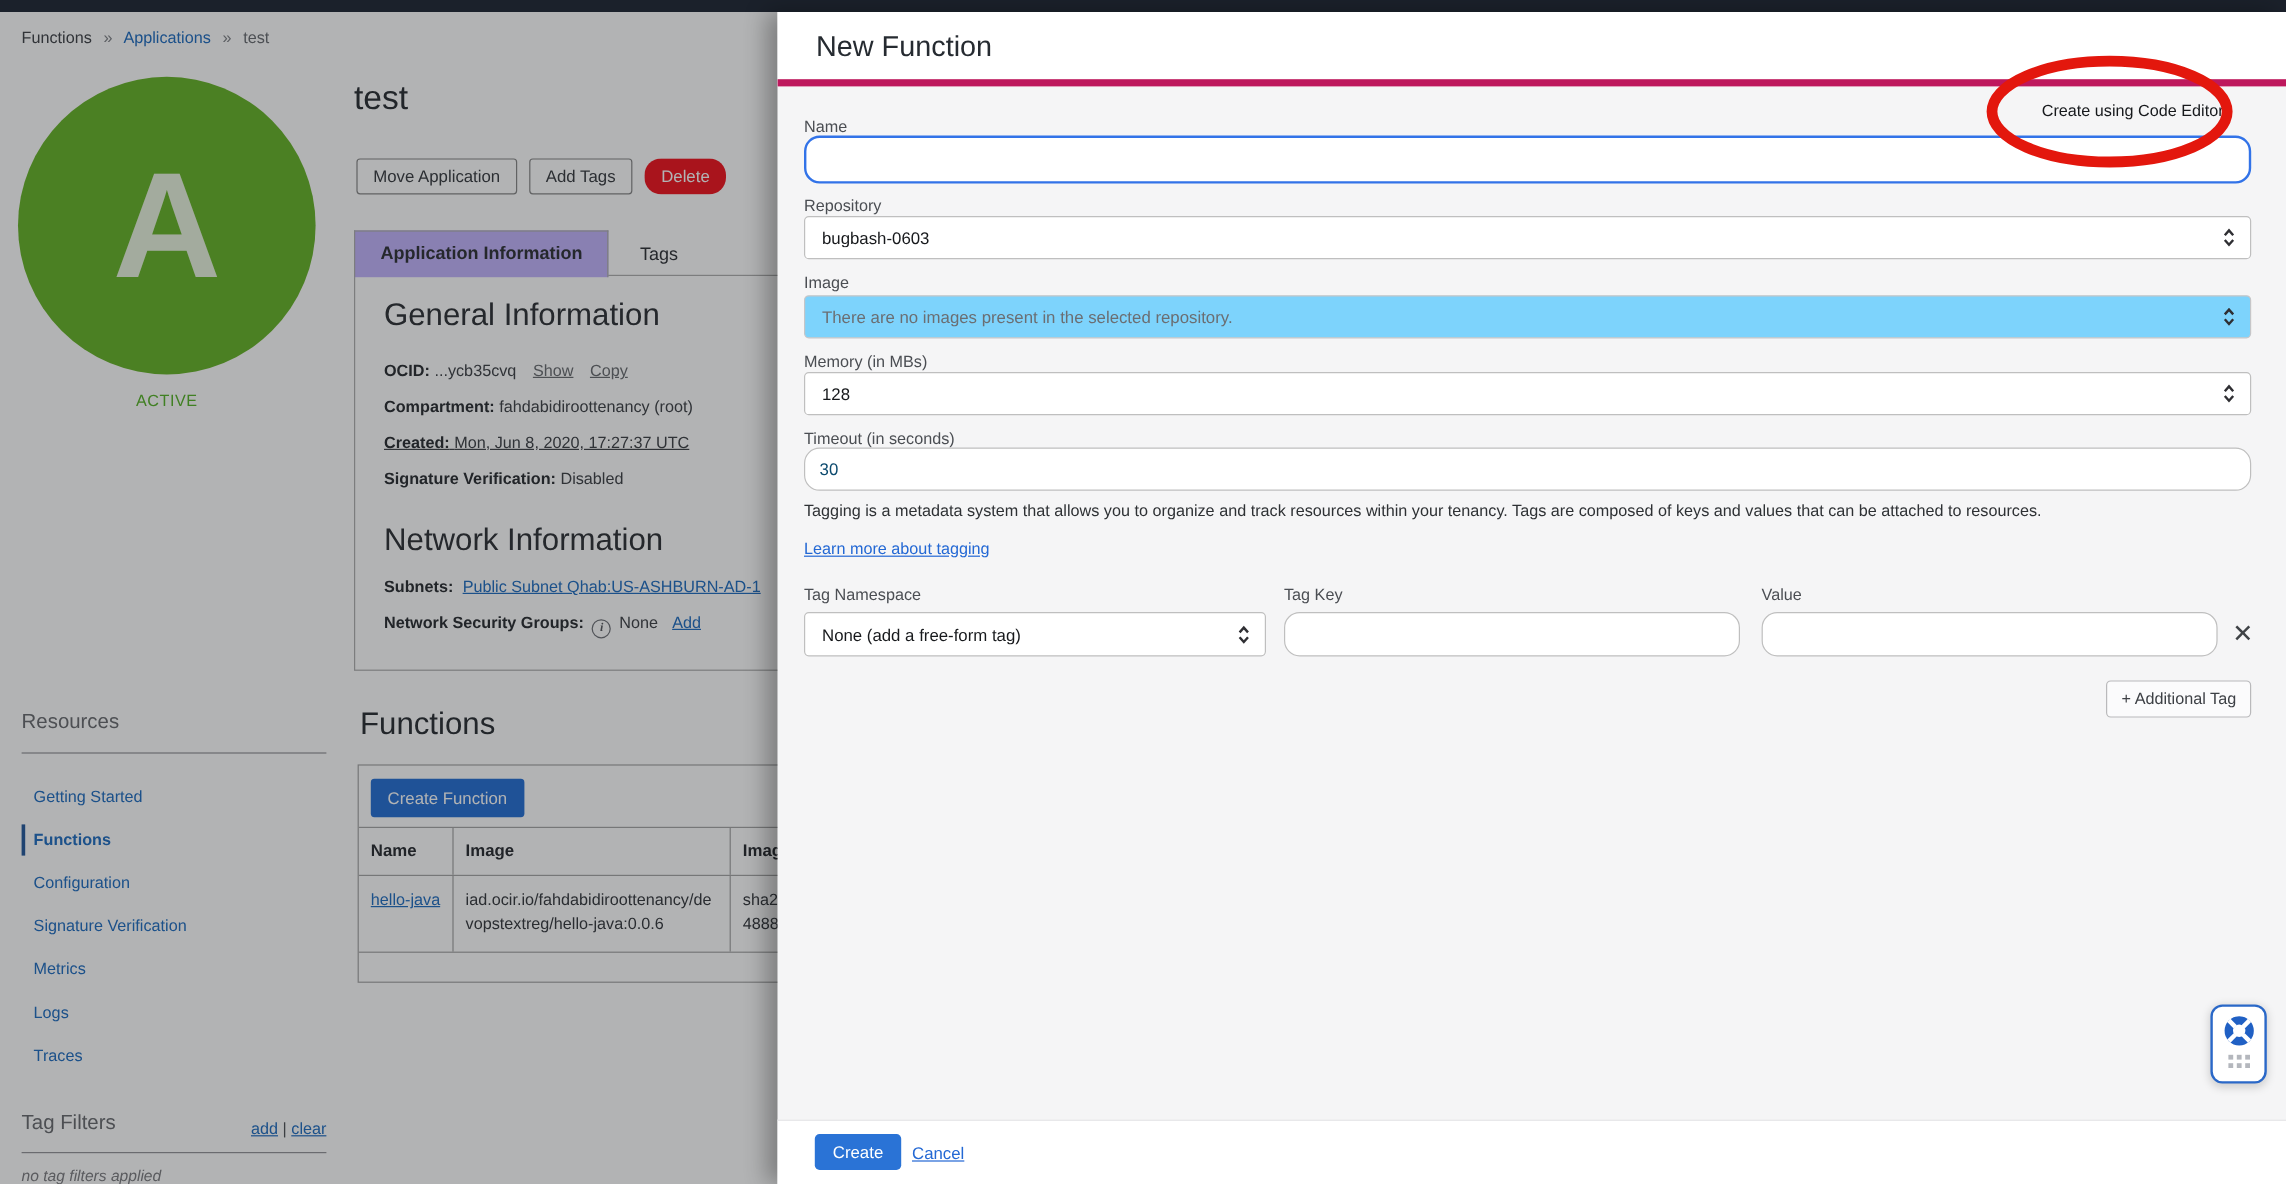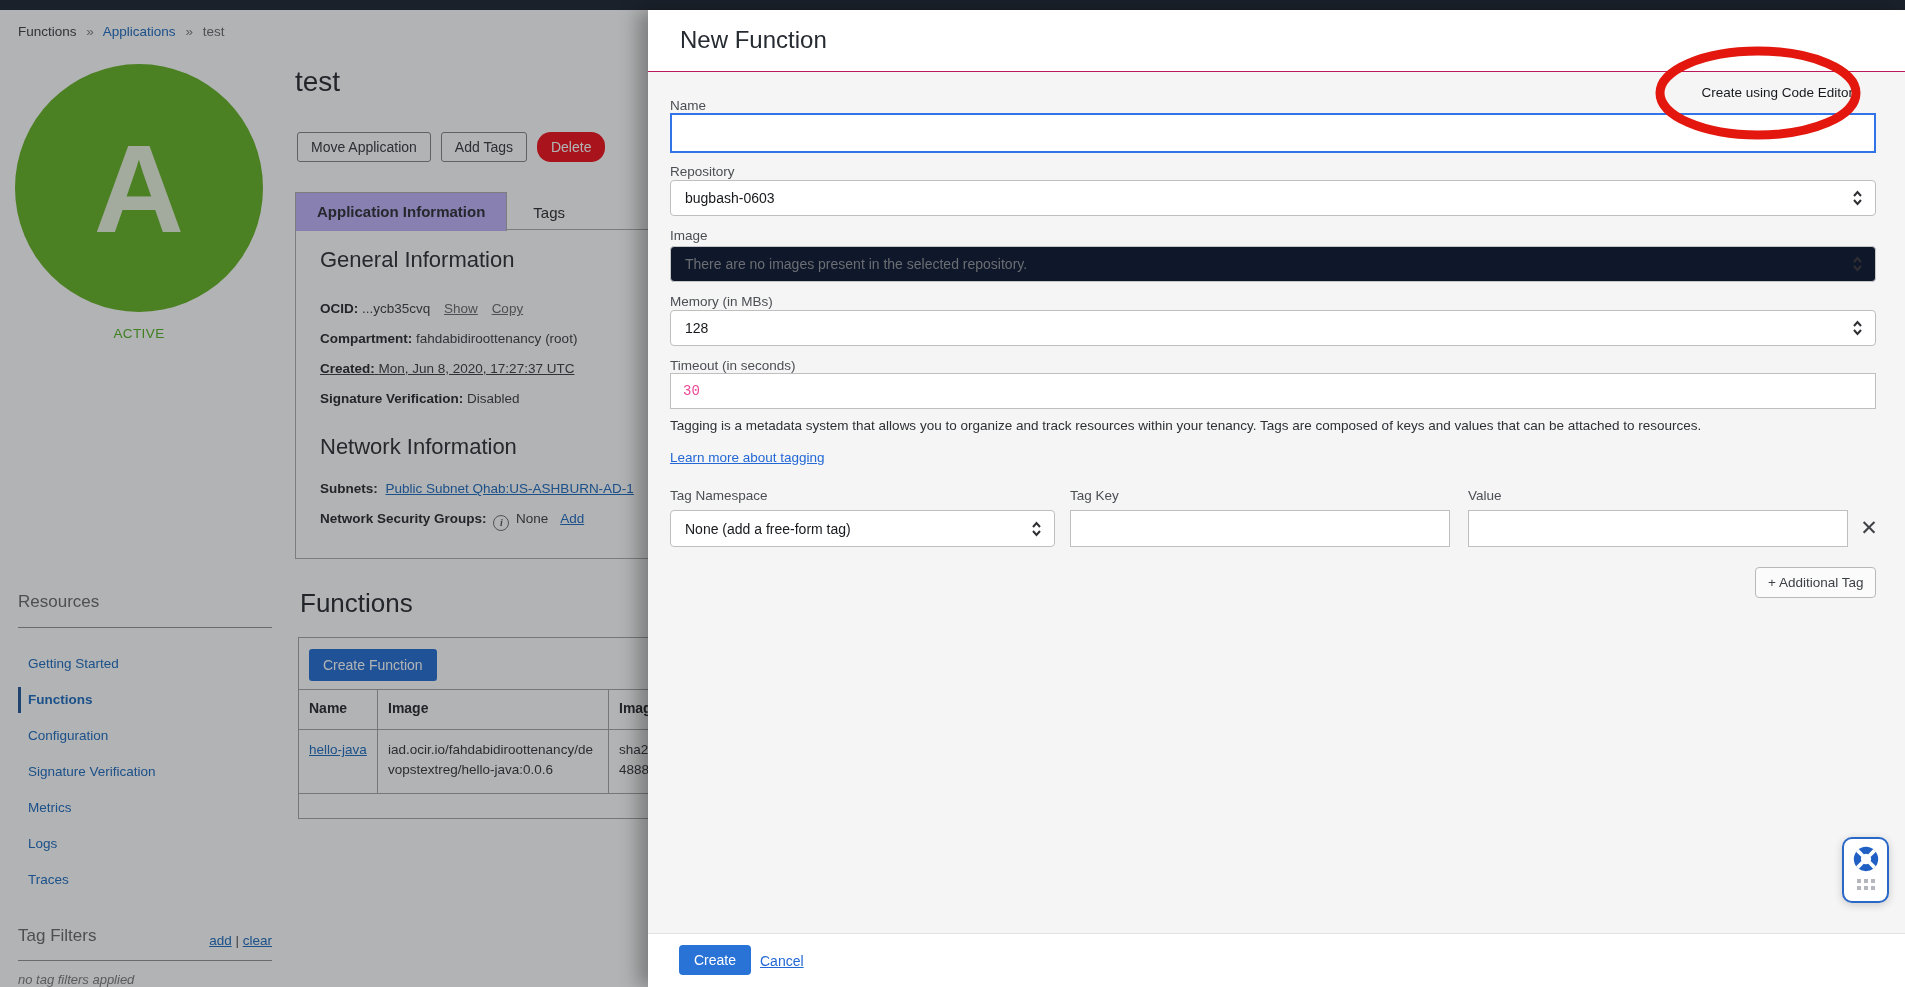--- a/index.html
+++ b/index.html
@@ -36,21 +36,21 @@
   .btn-danger { padding:6px 13px; border:1px solid transparent; border-radius:14px;
     background:#f21a24; font-size:14px; color:#ffffff; cursor:pointer; }
 
   .tabs { left:295px; top:192px; display:flex; align-items:flex-end; z-index:2; }
   .tab-active { padding:10px 21px; border:1px solid #b1b1b1; border-bottom:none;
     background:#c4b5fd; font-size:15px; font-weight:600; color:#33363b; height:39px; cursor:pointer; }
   .tab-plain { padding:10px 26px; font-size:15px; color:#33363b; cursor:pointer; }
 
   .info-box { left:295px; top:229px; width:720px; height:330px; border:1px solid #b1b1b1;
     background:#ffffff; z-index:1; }
-  .sec-h { position:absolute; left:24px; font-size:22px; color:#33363b; }
+  .sec-h { position:absolute; left:24px; font-size:26px; color:#33363b; }
   .info-row { position:absolute; left:24px; font-size:13.5px; color:#43464b; white-space:nowrap; }
   .info-row b { color:#2f3236; }
   .glink { color:#6d7074; text-decoration:underline; cursor:pointer; margin-left:10px; }
   .blink { color:#2671c2; text-decoration:underline; cursor:pointer; }
   .i-icon { display:inline-flex; width:16px; height:16px; border:1px solid #72747a; border-radius:50%;
     align-items:center; justify-content:center; font:italic 600 10px "Liberation Serif", serif;
     color:#5a5c61; vertical-align:-3px; margin:0 3px; }
 
   .res-heading { left:18px; top:592px; font-size:17px; color:#6d6f73; z-index:1; }
   .divider { height:0; border-top:1px solid #97979b; z-index:1; }
@@ -79,36 +79,36 @@
   .c2 { width:231px; border-right:1px solid #a8a8a8; }
   .c3 { width:407px; }
   .fn-row { display:flex; border-bottom:1px solid #a8a8a8; min-height:64px; }
   .break { word-break:break-all; }
   .name-link { color:#2671c2; text-decoration:underline; cursor:pointer; }
 
   
   .panel { left:648px; top:10px; width:1257px; height:977px; background:#f5f5f6; z-index:20;
     box-shadow:-10px 0 18px rgba(0,0,0,0.30); }
   .panel-header { position:absolute; left:0; top:0; width:100%; height:62px;
-    background:#ffffff; border-bottom:1px solid #be185d; }
+    background:#ffffff; border-bottom:6px solid #be185d; }
   .panel-title { position:absolute; left:32px; top:16px; font-size:24px; color:#262b31; }
   .code-editor { position:absolute; top:75px; right:52px; font-size:13.5px; color:#17191c;
     z-index:7; cursor:pointer; }
   .annotation { position:absolute; left:1005px; top:28px; width:210px; height:112px;
     z-index:8; pointer-events:none; }
 
   .f-label { position:absolute; font-size:13.5px; color:#4b4e53; }
-  .f-input { position:absolute; background:#ffffff; border:1px solid #bfbfbf; border-radius:0;
-    font-size:14px; color:#ec4899; padding:0 12px; font-family:Liberation Mono, monospace; }
+  .f-input { position:absolute; background:#ffffff; border:1px solid #bfbfbf; border-radius:13px;
+    font-size:14px; color:#0c4a6e; padding:0 12px; font-family:Liberation Sans, sans-serif; }
   .f-input.focus { border:2px solid #3273e8; }
   .sel { position:absolute; background:#ffffff; border:1px solid #bfbfbf; border-radius:4px;
     display:flex; align-items:center; cursor:pointer; }
   .sel .sel-text { padding-left:14px; font-size:14px; color:#17191c; flex:1;
     white-space:nowrap; overflow:hidden; }
-  .sel.disabled { background:#0f172a; border-color:#c6c6c8; cursor:default; }
+  .sel.disabled { background:#7dd3fc; border-color:#c6c6c8; cursor:default; }
   .sel.disabled .sel-text { color:#6b6e72; }
   .stepper { width:11px; height:18px; margin-right:12px; flex:none; }
 
   .tag-para { position:absolute; left:22px; top:408px; width:1206px; font-size:13.5px; color:#2e3134; }
   .tag-link { position:absolute; left:22px; top:440px; font-size:13.5px; color:#2368d4;
     text-decoration:underline; cursor:pointer; }
   .x-icon { position:absolute; left:1206px; top:506px; width:30px; height:26px; font-size:21px;
     color:#3f4246; text-align:center; cursor:pointer; }
   .add-tag { position:absolute; left:1107px; top:557px; padding:7px 12px; background:#fbfbfc;
     border:1px solid #b9b9bb; border-radius:4px; font-size:13.5px; color:#3d4045; cursor:pointer; }

